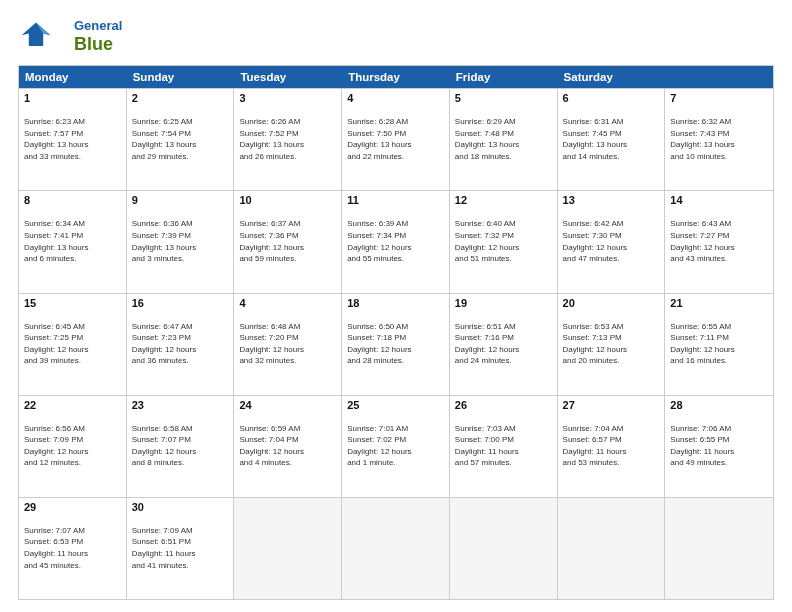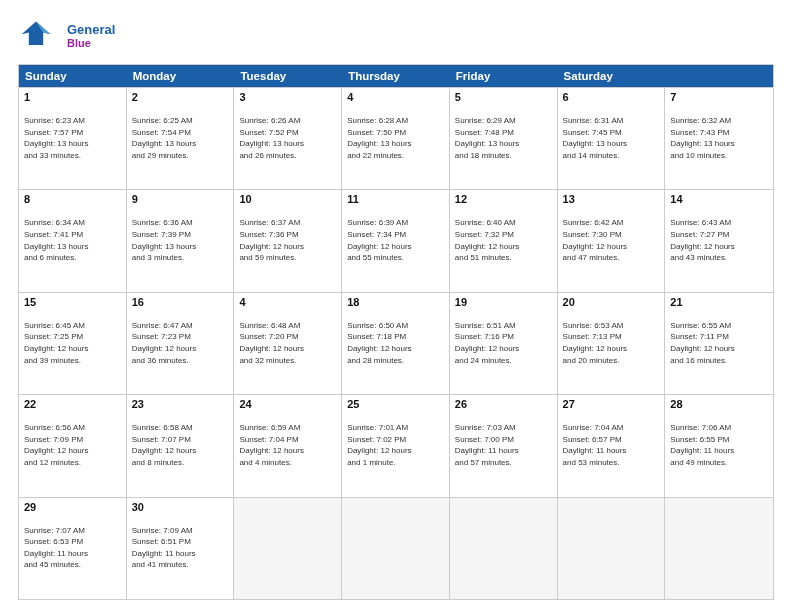--- a/index.html
+++ b/index.html
@@ -19,21 +19,21 @@
     }
     .header {
       display: flex;
       justify-content: space-between;
       align-items: flex-start;
       margin-bottom: 10px;
     }
     .logo {
       display: flex;
       align-items: center;
-      gap: 13px;
+      gap: 20px;
     }
     .logo-icon {
       width: 36px;
       height: 36px;
     }
     .title-block {
       text-align: right;
     }
     .month-title {
       font-size: 32px;
@@ -108,29 +108,29 @@
 <div class="page">
   <div class="header">
     <div class="logo">
       <svg class="logo-icon" viewBox="0 0 40 40">
 
         <polygon points="20,4 36,18 28,16 28,30 12,30 12,16 4,18" fill="#1a5fa8"></polygon>
         <polygon points="20,4 36,18 28,16" fill="#4a9fd4"></polygon>
       </svg>
       <div>
         <div style="font-size:13px;font-weight:bold;color:#1a5fa8;line-height:1.2;">General</div>
-        <div style="font-size:11px;font-weight:bold;color:#a21caf;line-height:1.2;">Blue</div>
+        <div style="font-size:18px;font-weight:bold;color:#4d7c0f;line-height:1.2;">Blue</div>
       </div>
     </div>
   </div>
 
   <div class="calendar">
     <div class="calendar-header">
+      <div class="calendar-header-cell">Monday</div>
       <div class="calendar-header-cell">Sunday</div>
-      <div class="calendar-header-cell">Monday</div>
       <div class="calendar-header-cell">Tuesday</div>
       <div class="calendar-header-cell">Thursday</div>
       <div class="calendar-header-cell">Friday</div>
       <div class="calendar-header-cell">Saturday</div>
     </div>
     <div class="calendar-body" id="calendar-body">
     <div class="calendar-row">
           <div class="calendar-cell">
             <span class="day-num">1</span>
             <div class="cell-text">Sunrise: 6:23 AM<br>Sunset: 7:57 PM<br>Daylight: 13 hours<br>and 33 minutes.</div>

